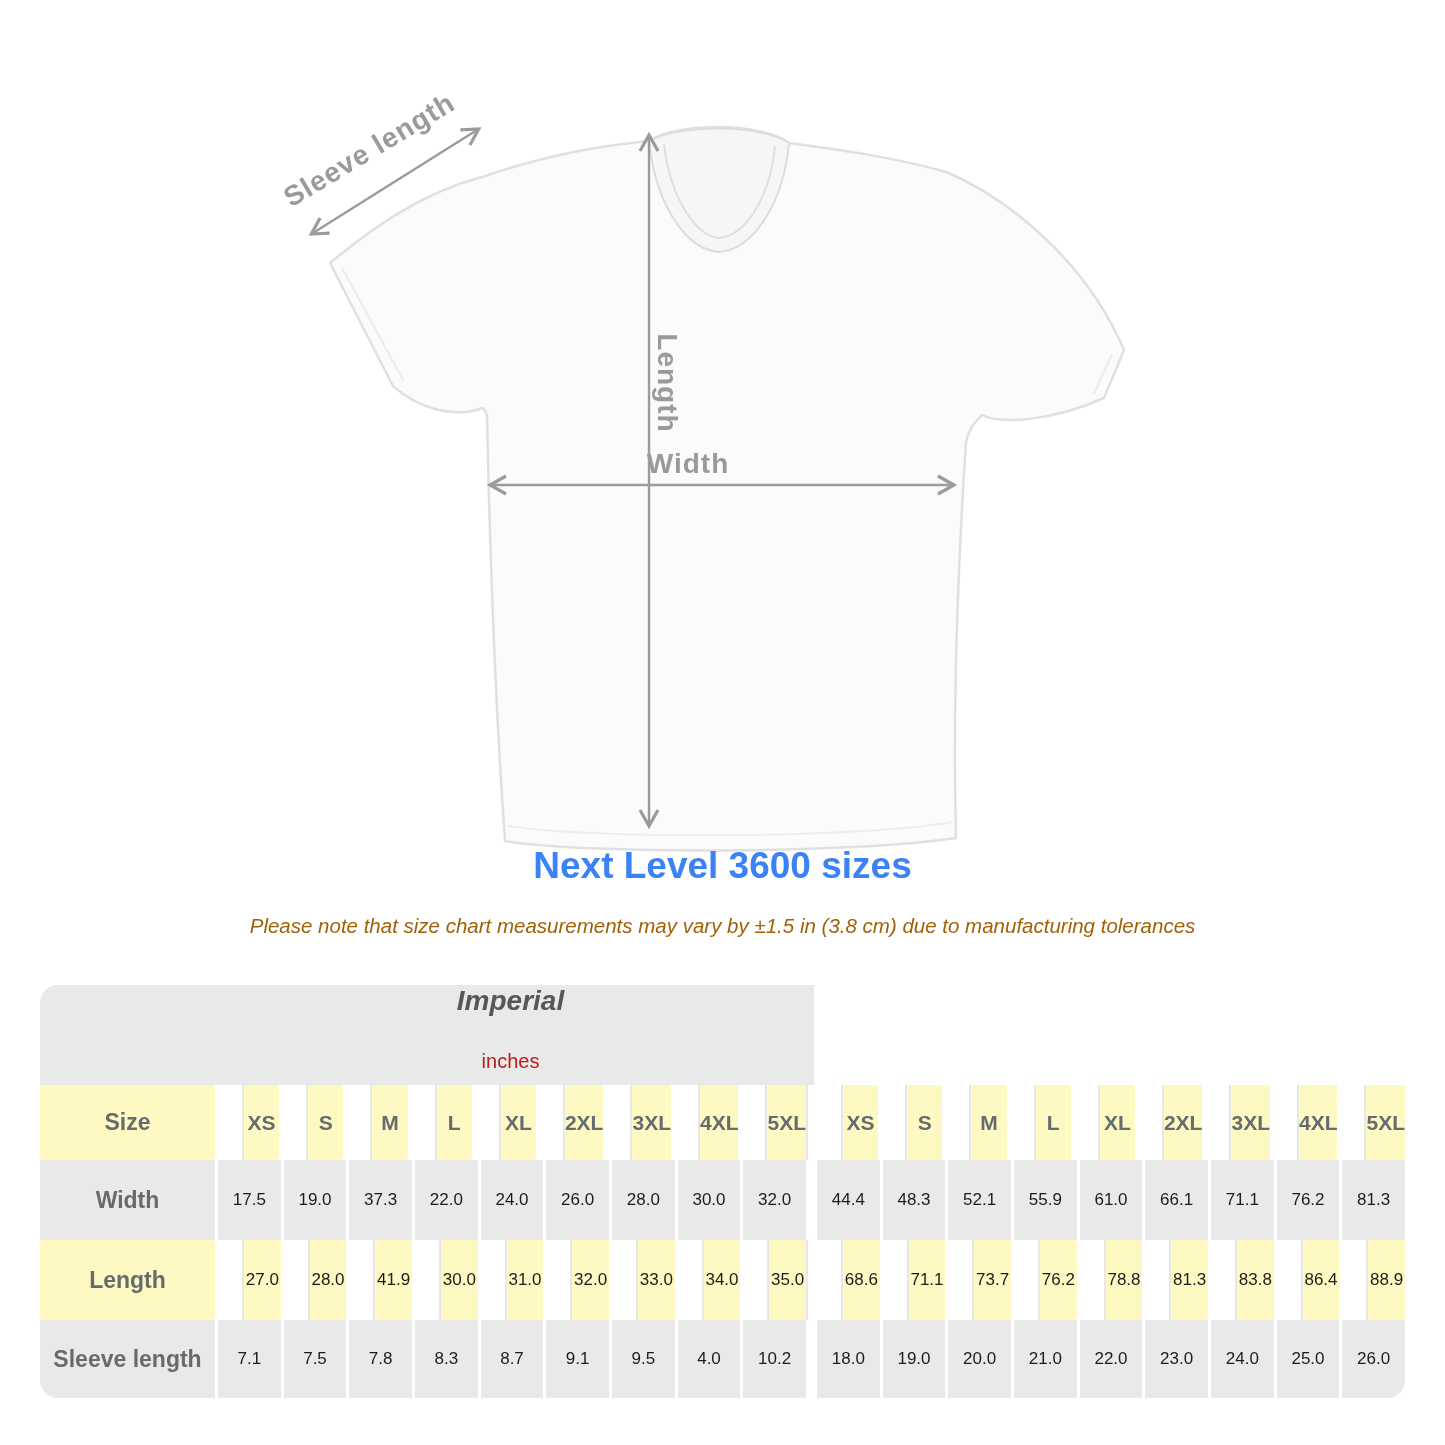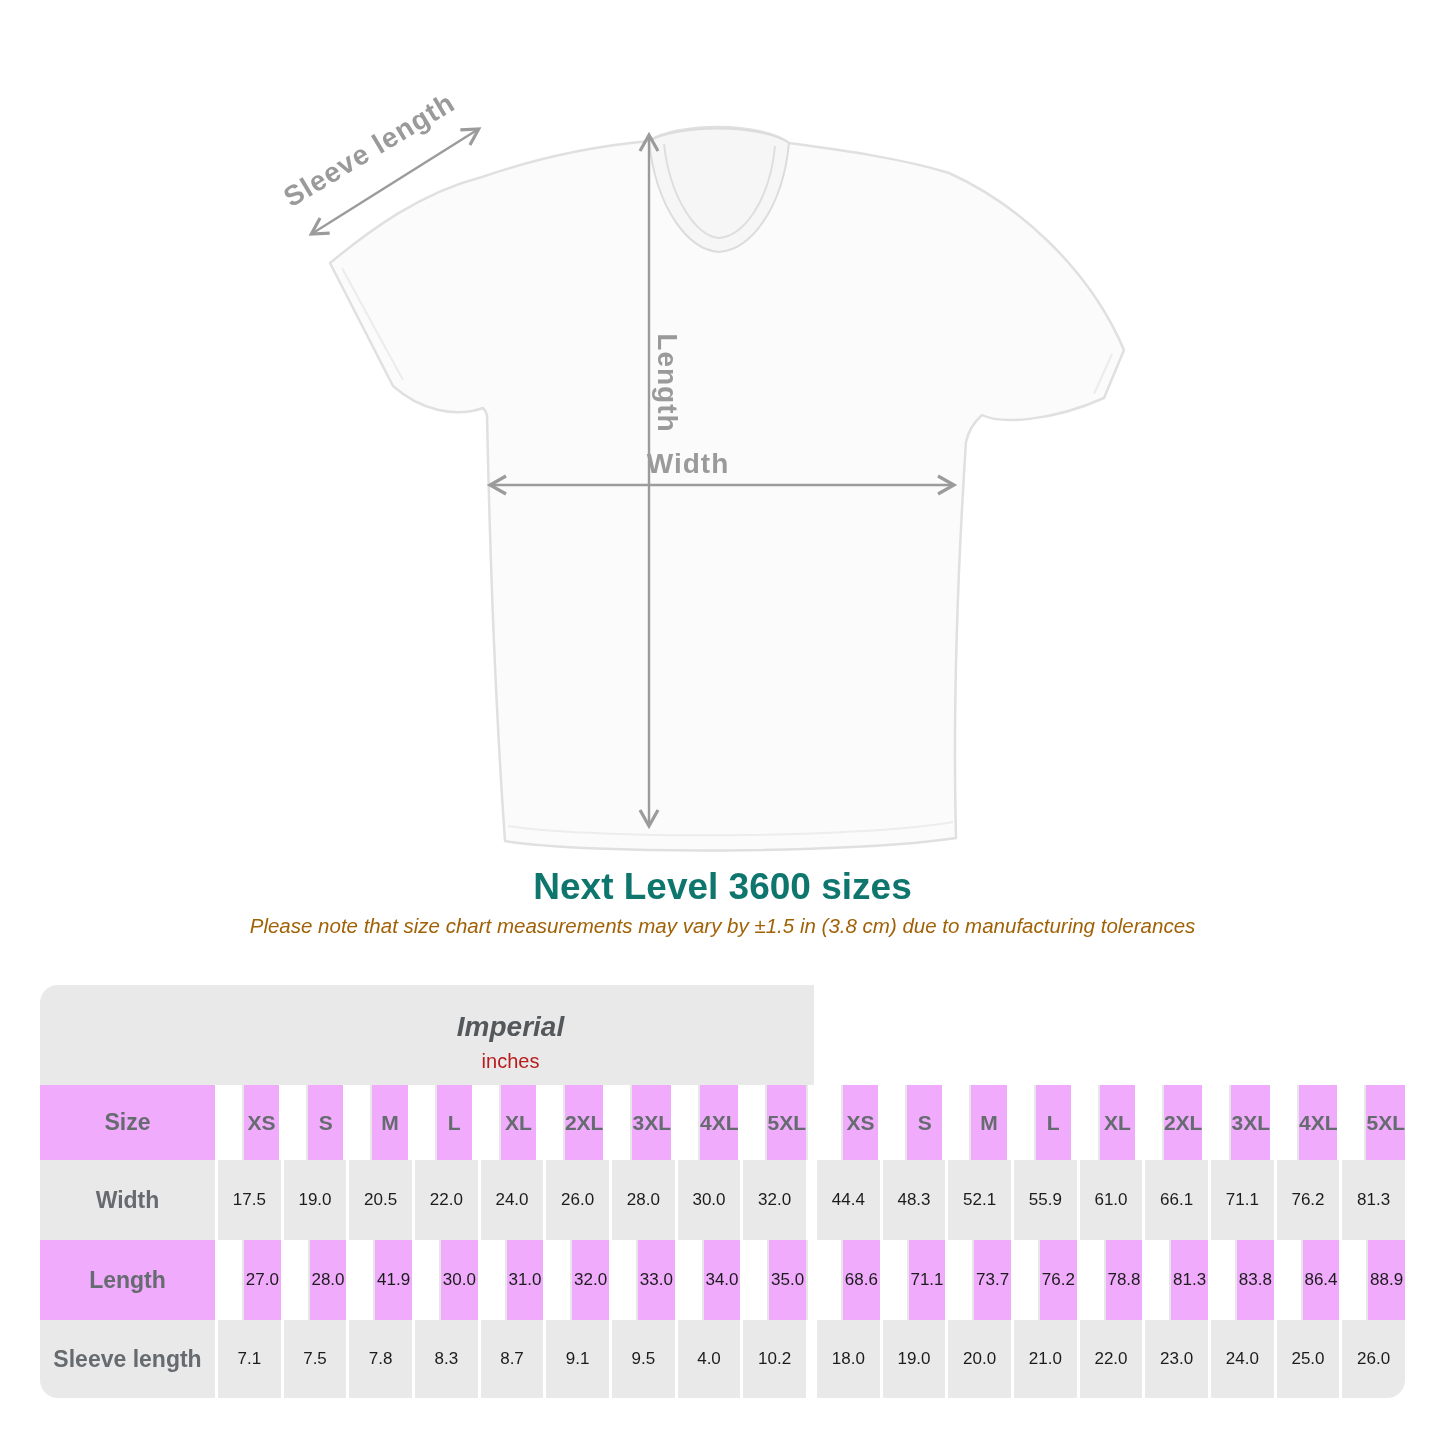--- a/index.html
+++ b/index.html
@@ -5,50 +5,50 @@
   html,body{margin:0;padding:0;background:#fff;}
   .page{
     position:relative;width:1445px;height:1445px;background:#fff;overflow:hidden;
     font-family:"Liberation Sans", sans-serif;
   }
   
   .diagram{position:absolute;left:0;top:0;width:1445px;height:880px;}
   .dim-label{fill:#9a9a9a;font-weight:bold;font-size:28px;letter-spacing:1px;}
   
   .title{
-    position:absolute;left:0;right:0;top:866px;text-align:center;
-    font-size:37px;font-weight:bold;color:#0f766e;
+    position:absolute;left:0;right:0;top:845px;text-align:center;
+    font-size:37px;font-weight:bold;color:#3b82f6;
   }
   .subtitle{
     position:absolute;left:0;right:0;top:914px;text-align:center;
     font-size:20.5px;font-style:italic;color:#a16207;
   }
   
   .size-table{position:absolute;left:40px;top:985px;width:1365px;}
   .trow,.bandrow{
     display:grid;
     grid-template-columns:175px repeat(9,1fr) 8px repeat(9,1fr);
   }
   .bandrow{height:100px;}
   .bc{background:#e9e9e9;}
   .corner-l{border-radius:18px 0 0 0;}
   .corner-r{border-radius:0 18px 0 0;}
   .s9{grid-column:span 9;}
-  .grp{display:flex;flex-direction:column;align-items:center;justify-content:flex-end;
+  .grp{display:flex;flex-direction:column;align-items:center;justify-content:space-between;
        gap:7px;padding-bottom:12px;}
   .gl{font-size:28px;font-weight:bold;font-style:italic;color:#54585b;}
   .gs{font-size:20px;color:#b91c1c;}
   .c{display:flex;align-items:center;justify-content:center;}
   .row-size{height:75px;}
   .row-data{height:80px;}
   .row-last{height:78px;}
   .h{font-weight:bold;color:#666b6f;font-size:21px;}
   .lab{font-weight:bold;color:#666b6f;font-size:23px;}
   .d{color:#1c1c1c;font-size:17px;}
-  .trow.white .c{background:#f0abfc;}
+  .trow.white .c{background:#fef9c3;}
   .trow.white .d,.trow.white .h{border-left:2px solid #e7e7e7;margin-left:27px;}
   .trow.white .gap{border-left:2px solid #e7e7e7;background:#fff;}
   .trow.gray .d{background:#e9e9e9;border-left:3px solid #fff;}
   .trow.gray .lab{background:#e9e9e9;}
   .trow.gray .gap{background:#fff;}
   .trow.row-last .lab{border-radius:0 0 0 18px;}
   .trow.row-last .c:last-child{border-radius:0 0 18px 0;}
 </style>
 </head>
 <body>
@@ -134,21 +134,21 @@
       <div class="c h">2XL</div>
       <div class="c h">3XL</div>
       <div class="c h">4XL</div>
       <div class="c h">5XL</div>
     </div>
 
     <div class="trow gray row-data">
       <div class="c lab">Width</div>
       <div class="c d">17.5</div>
       <div class="c d">19.0</div>
-      <div class="c d">20.5</div>
+      <div class="c d">37.3</div>
       <div class="c d">22.0</div>
       <div class="c d">24.0</div>
       <div class="c d">26.0</div>
       <div class="c d">28.0</div>
       <div class="c d">30.0</div>
       <div class="c d">32.0</div>
       <div class="c gap"></div>
       <div class="c d">44.4</div>
       <div class="c d">48.3</div>
       <div class="c d">52.1</div>

